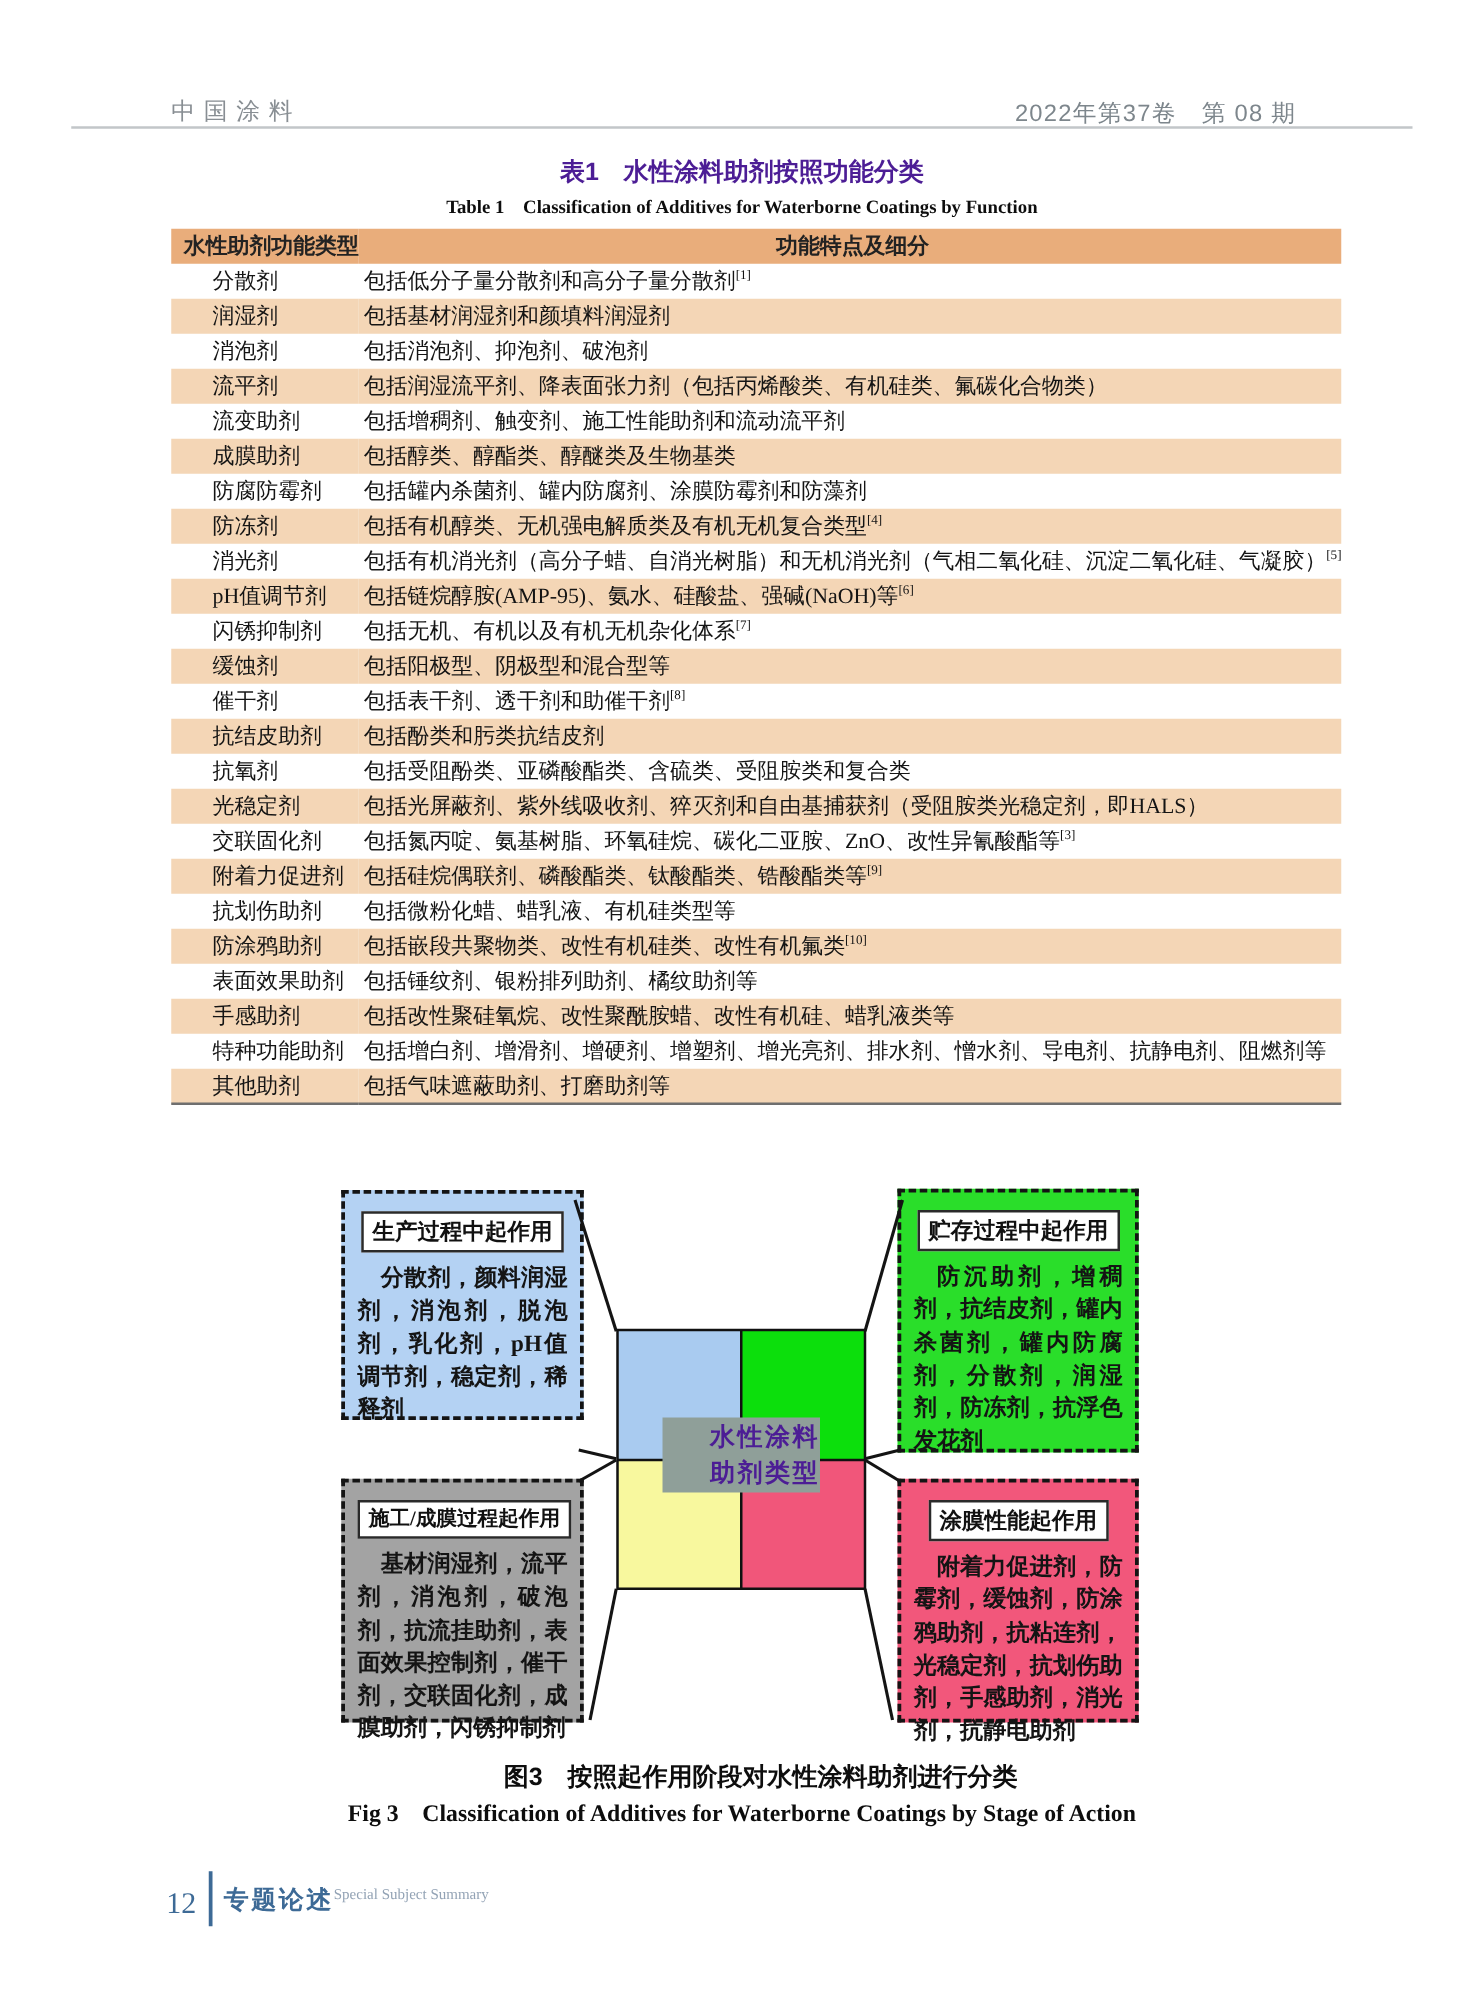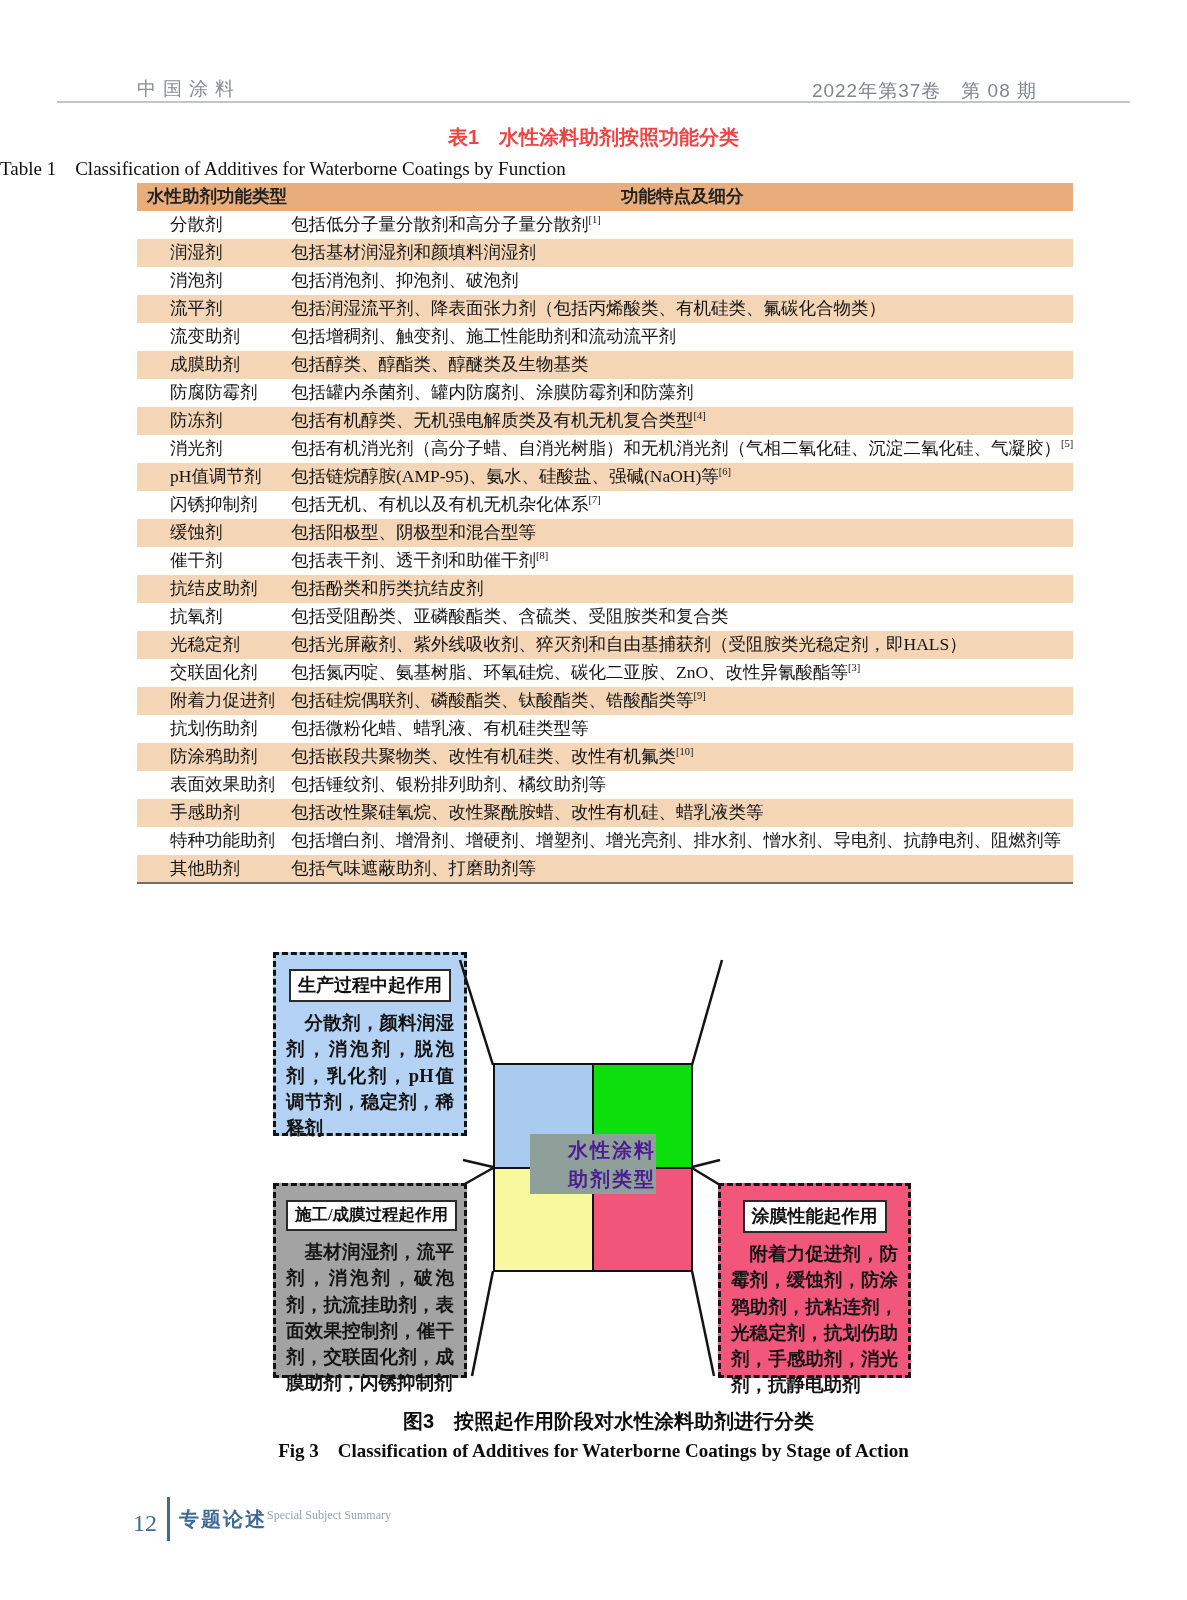--- a/index.html
+++ b/index.html
@@ -12,23 +12,23 @@
   
   .hdr-left  { position:absolute; left:137px; top:76px; font-family:"Liberation Sans",sans-serif;
                font-size:19px; letter-spacing:7px; color:#888e93; }
   .hdr-right { position:absolute; right:150px; top:78px; font-family:"Liberation Sans",sans-serif;
                font-size:19px; color:#7d868c; letter-spacing:1px; }
   .hdr-rule  { position:absolute; left:57px; top:101px; width:1073px; height:0;
                border-top:2px solid #c2c6c9; }
 
   
   .tbl-title-zh { position:absolute; left:0; top:124px; width:100%; text-align:center;
-                  font-family:"Liberation Sans",sans-serif; font-weight:bold; font-size:20px; color:#ef4444; }
-  .tbl-title-en { position:absolute; left:0; top:156px; width:100%; text-align:left;
-                  font-weight:normal; font-size:19px; color:#0d0d0d; }
+                  font-family:"Liberation Sans",sans-serif; font-weight:bold; font-size:20px; color:#4c1d95; }
+  .tbl-title-en { position:absolute; left:0; top:156px; width:100%; text-align:center;
+                  font-weight:bold; font-size:15px; color:#0d0d0d; }
 
   
   table.additives { position:absolute; left:137px; top:183px; width:893px;
                     border-collapse:collapse; border-spacing:0; border-bottom:2px solid #6f6f6f; }
   table.additives td { font-size:17.5px; line-height:1; height:28px; vertical-align:middle;
                        white-space:nowrap; }
   tr.hdr-row td { background:#e9ad7b; font-weight:bold; color:#222; }
   tr.hdr-row td.c1 { padding-left:10px; }
   tr.hdr-row td.c2 { text-align:center; }
   td.c1 { width:170px; padding-left:33px; }
@@ -212,20 +212,24 @@
       <line x1="720" y1="215" x2="692" y2="222" stroke="#141414" stroke-width="2.5"></line>
       <line x1="720" y1="240" x2="692" y2="223" stroke="#141414" stroke-width="2.5"></line>
       <line x1="714" y1="431" x2="692" y2="326" stroke="#141414" stroke-width="2.5"></line>
     </svg>
 
     <div class="dash-box box-production">
       <div class="ttl">生产过程中起作用</div>
       <div class="body-txt">分散剂，颜料润湿剂，消泡剂，脱泡剂，乳化剂，pH值调节剂，稳定剂，稀释剂</div>
     </div>
 
+    <div class="dash-box box-storage">
+      <div class="ttl">贮存过程中起作用</div>
+      <div class="body-txt">防沉助剂，增稠剂，抗结皮剂，罐内杀菌剂，罐内防腐剂，分散剂，润湿剂，防冻剂，抗浮色发花剂</div>
+    </div>
 
     <div class="dash-box box-application">
       <div class="ttl">施工/成膜过程起作用</div>
       <div class="body-txt">基材润湿剂，流平剂，消泡剂，破泡剂，抗流挂助剂，表面效果控制剂，催干剂，交联固化剂，成膜助剂，闪锈抑制剂</div>
     </div>
 
     <div class="dash-box box-film">
       <div class="ttl">涂膜性能起作用</div>
       <div class="body-txt">附着力促进剂，防霉剂，缓蚀剂，防涂鸦助剂，抗粘连剂，光稳定剂，抗划伤助剂，手感助剂，消光剂，抗静电助剂</div>
     </div>

